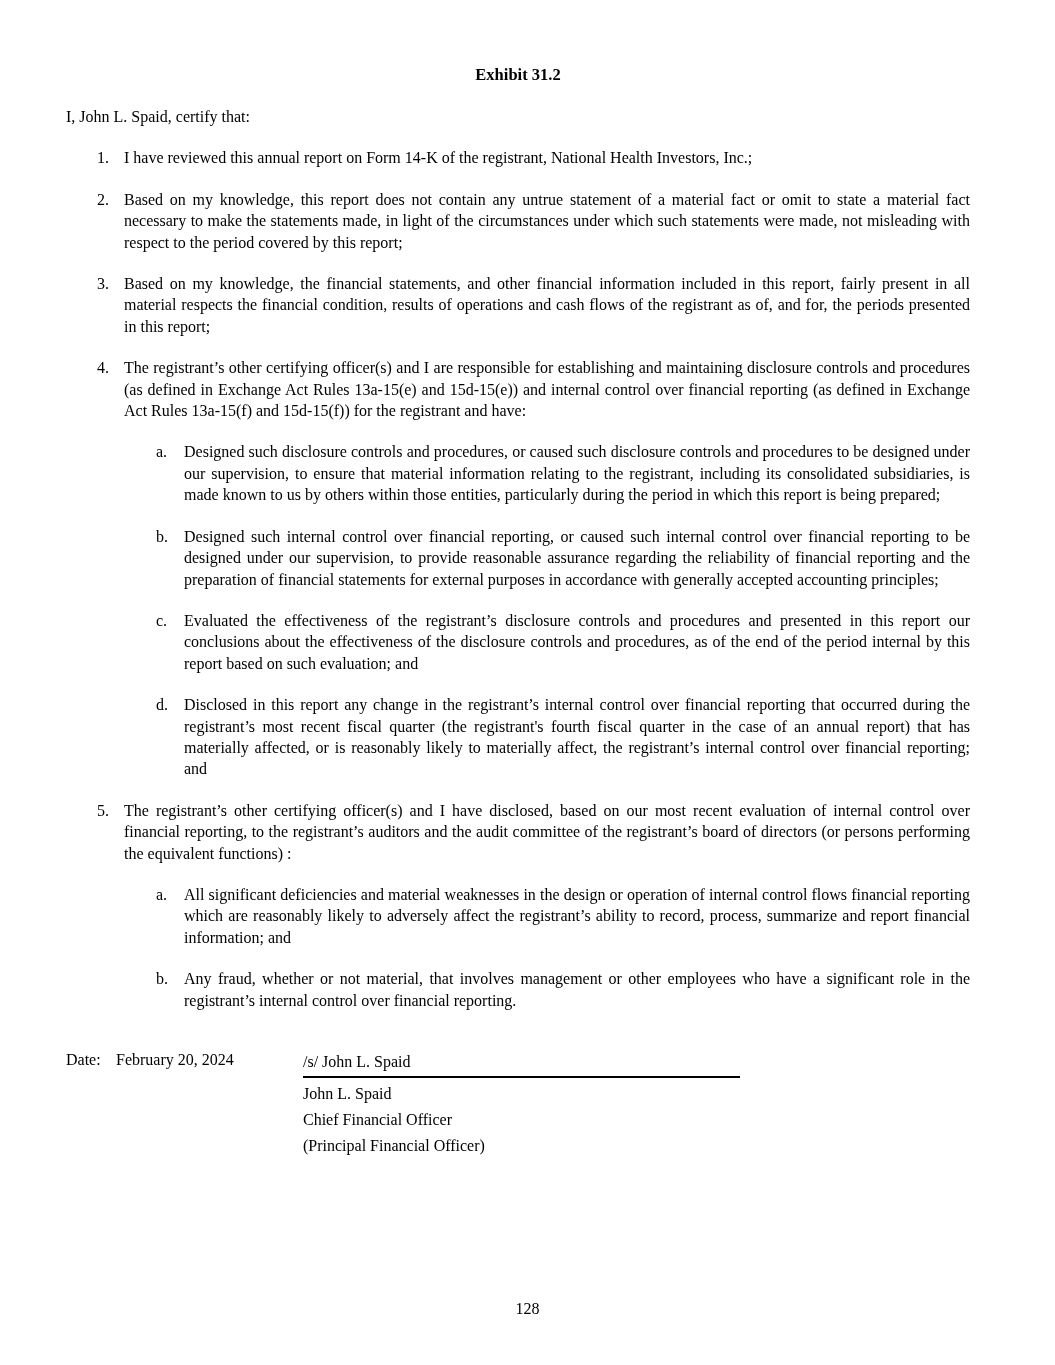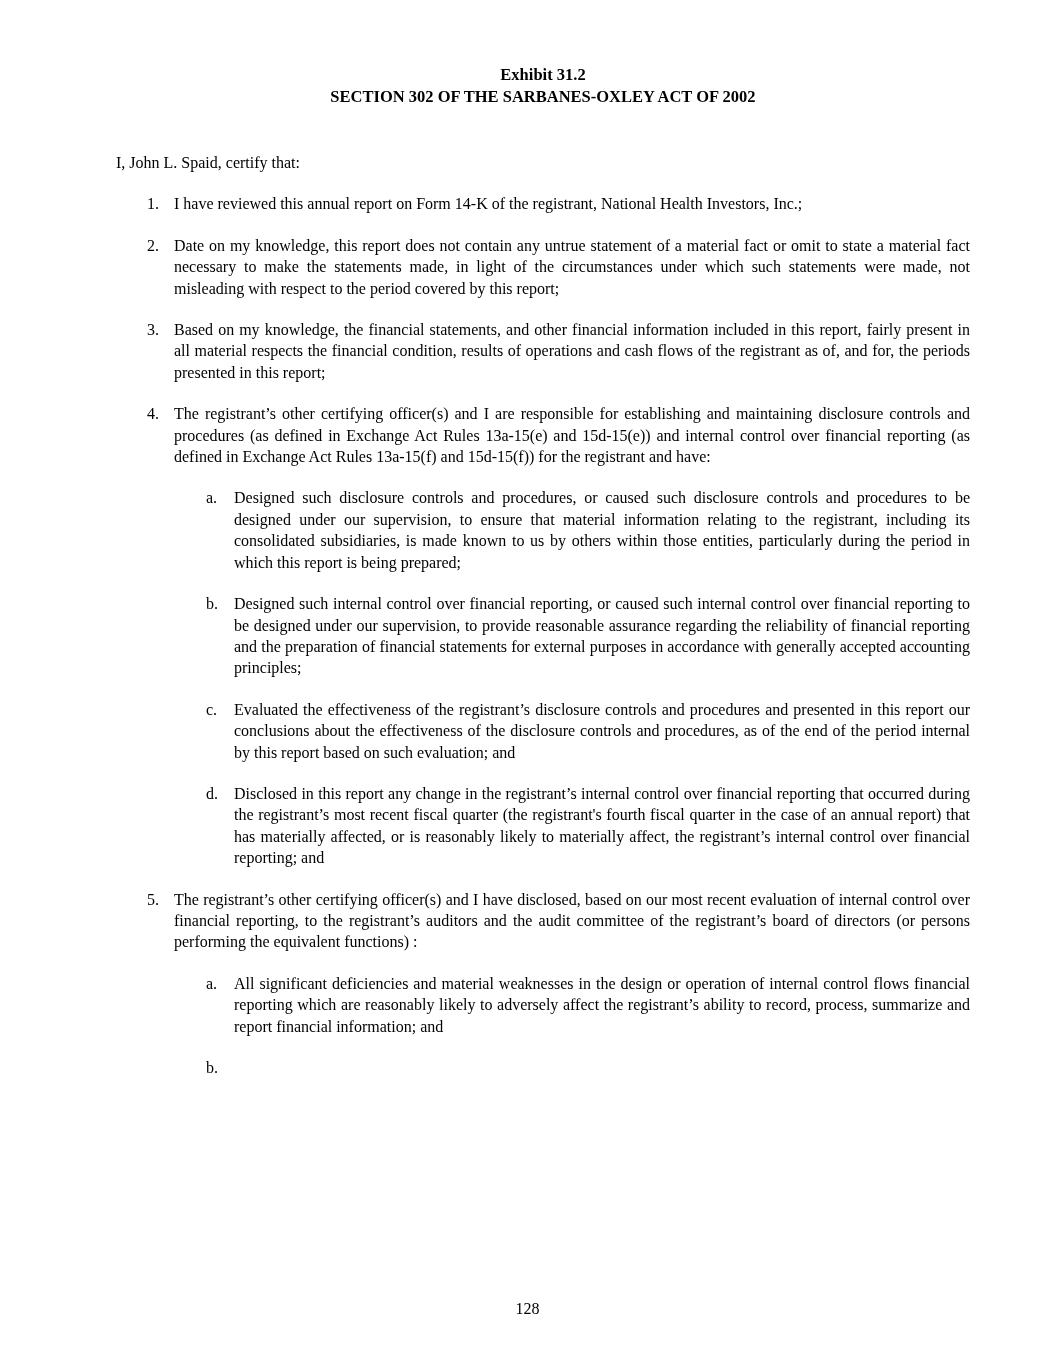--- a/index.html
+++ b/index.html
@@ -12,30 +12,30 @@
     position: relative;
     width: 1055px;
     height: 1365px;
     margin: 0 auto;
     background: #ffffff;
     overflow: hidden;
     font-size: 16px;
     line-height: 21.4px;
   }
   .content {
-    padding: 64px 85px 0 116px;
+    padding: 64px 85px 0 66px;
   }
   .doc-header {
     text-align: center;
     font-weight: bold;
     font-size: 16.5px;
     line-height: 22px;
   }
   .intro {
-    margin-top: 44px;
+    margin-top: 20px;
   }
   .item {
     display: flex;
     margin-top: 20px;
   }
   .item > .num-cell {
     flex: 0 0 27px;
     margin-left: 31px;
   }
   .subitem {
@@ -81,33 +81,32 @@
   }
 </style>
 </head>
 <body>
 
 <div class="page">
   <div class="content">
 
     <div class="doc-header">
       <div>Exhibit 31.2</div>
-      <div>SECTION 302 OF THE SARBANES-OXLEY ACT OF 2002</div>
     </div>
 
     <p class="intro">I, John L. Spaid, certify that:</p>
 
     <div class="item">
       <span class="num-cell">1.</span>
       <span class="text-cell">I have reviewed this annual report on Form 14-K of the registrant, National Health Investors, Inc.;</span>
     </div>
 
     <div class="item">
       <span class="num-cell">2.</span>
-      <span class="text-cell">Date on my knowledge, this report does not contain any untrue statement of a material fact or omit to state a material fact necessary to make the statements made, in light of the circumstances under which such statements were made, not misleading with respect to the period covered by this report;</span>
+      <span class="text-cell">Based on my knowledge, this report does not contain any untrue statement of a material fact or omit to state a material fact necessary to make the statements made, in light of the circumstances under which such statements were made, not misleading with respect to the period covered by this report;</span>
     </div>
 
     <div class="item">
       <span class="num-cell">3.</span>
       <span class="text-cell">Based on my knowledge, the financial statements, and other financial information included in this report, fairly present in all material respects the financial condition, results of operations and cash flows of the registrant as of, and for, the periods presented in this report;</span>
     </div>
 
     <div class="item">
       <span class="num-cell">4.</span>
       <span class="text-cell">The registrant’s other certifying officer(s) and I are responsible for establishing and maintaining disclosure controls and procedures (as defined in Exchange Act Rules 13a-15(e) and 15d-15(e)) and internal control over financial reporting (as defined in Exchange Act Rules 13a-15(f) and 15d-15(f)) for the registrant and have:</span>
@@ -138,19 +137,30 @@
       <span class="text-cell">The registrant’s other certifying officer(s) and I have disclosed, based on our most recent evaluation of internal control over financial reporting, to the registrant’s auditors and the audit committee of the registrant’s board of directors (or persons performing the equivalent functions) :</span>
     </div>
 
     <div class="subitem">
       <span class="num-cell">a.</span>
       <span class="text-cell">All significant deficiencies and material weaknesses in the design or operation of internal control flows financial reporting which are reasonably likely to adversely affect the registrant’s ability to record, process, summarize and report financial information; and</span>
     </div>
 
     <div class="subitem">
       <span class="num-cell">b.</span>
+      <span class="text-cell">Any fraud, whether or not material, that involves management or other employees who have a significant role in the registrant’s internal control over financial reporting.</span>
     </div>
 
+    <div class="signature">
+      <span class="date-label">Date:</span>
+      <span class="date-value">February 20, 2024</span>
+      <div class="sig-col">
+        <div class="sig-signed">/s/ John L. Spaid</div>
+        <div>John L. Spaid</div>
+        <div>Chief Financial Officer</div>
+        <div>(Principal Financial Officer)</div>
+      </div>
+    </div>
 
   </div>
 
   <div class="page-footer">128</div>
 </div>
 
 </body></html>

